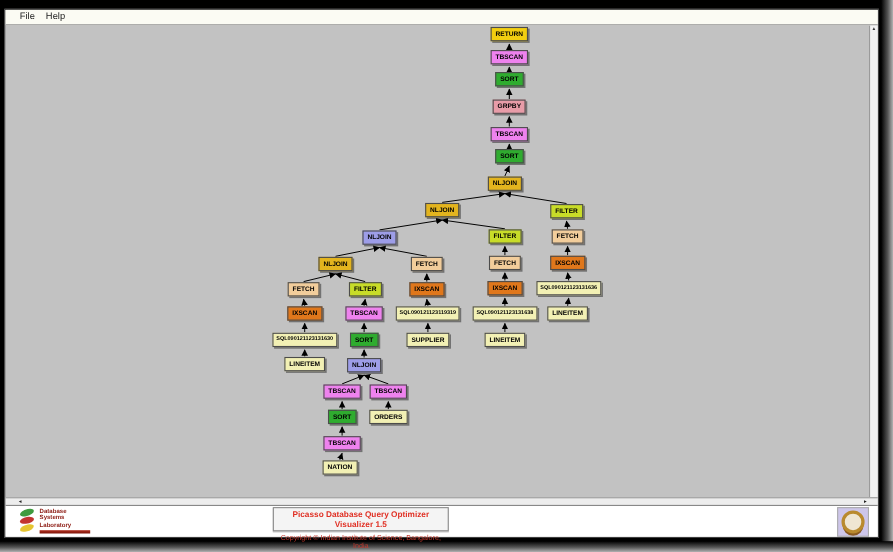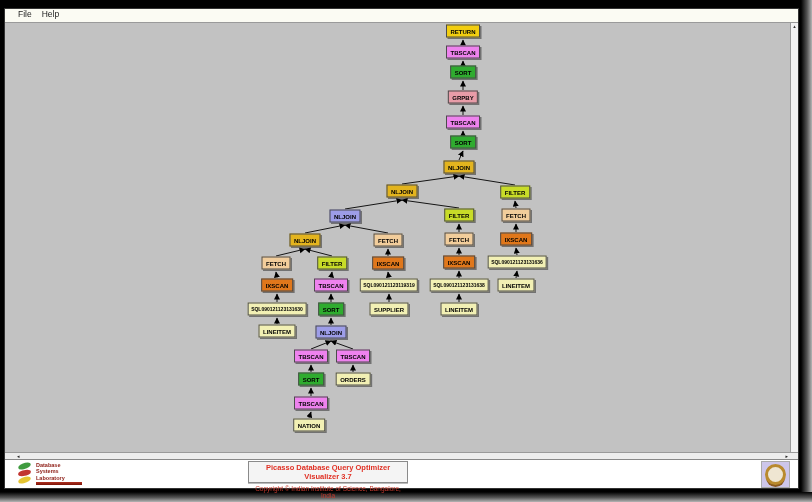--- a/index.html
+++ b/index.html
@@ -181,21 +181,21 @@
         <div class="leaf g"></div>
           <div class="leaf r"></div>
           <div class="leaf y"></div>
       </div>
       <div class="lab-text">
         <div class="lab-name">Database Systems Laboratory</div>
         <div class="lab-band"></div>
       </div>
     </div>
     <div class="footer-center">
-      <div class="title-box">Picasso Database Query Optimizer Visualizer 3.7</div>
+      <div class="title-box">Picasso Database Query Optimizer Visualizer 1.5</div>
       <div class="copyright">Copyright © Indian Institute of Science, Bangalore, India</div>
     </div>
     <div class="iisc-logo">
       <div class="iisc-ring"></div>
     </div>
   </div>
 
 </div>
 
 </body></html>

